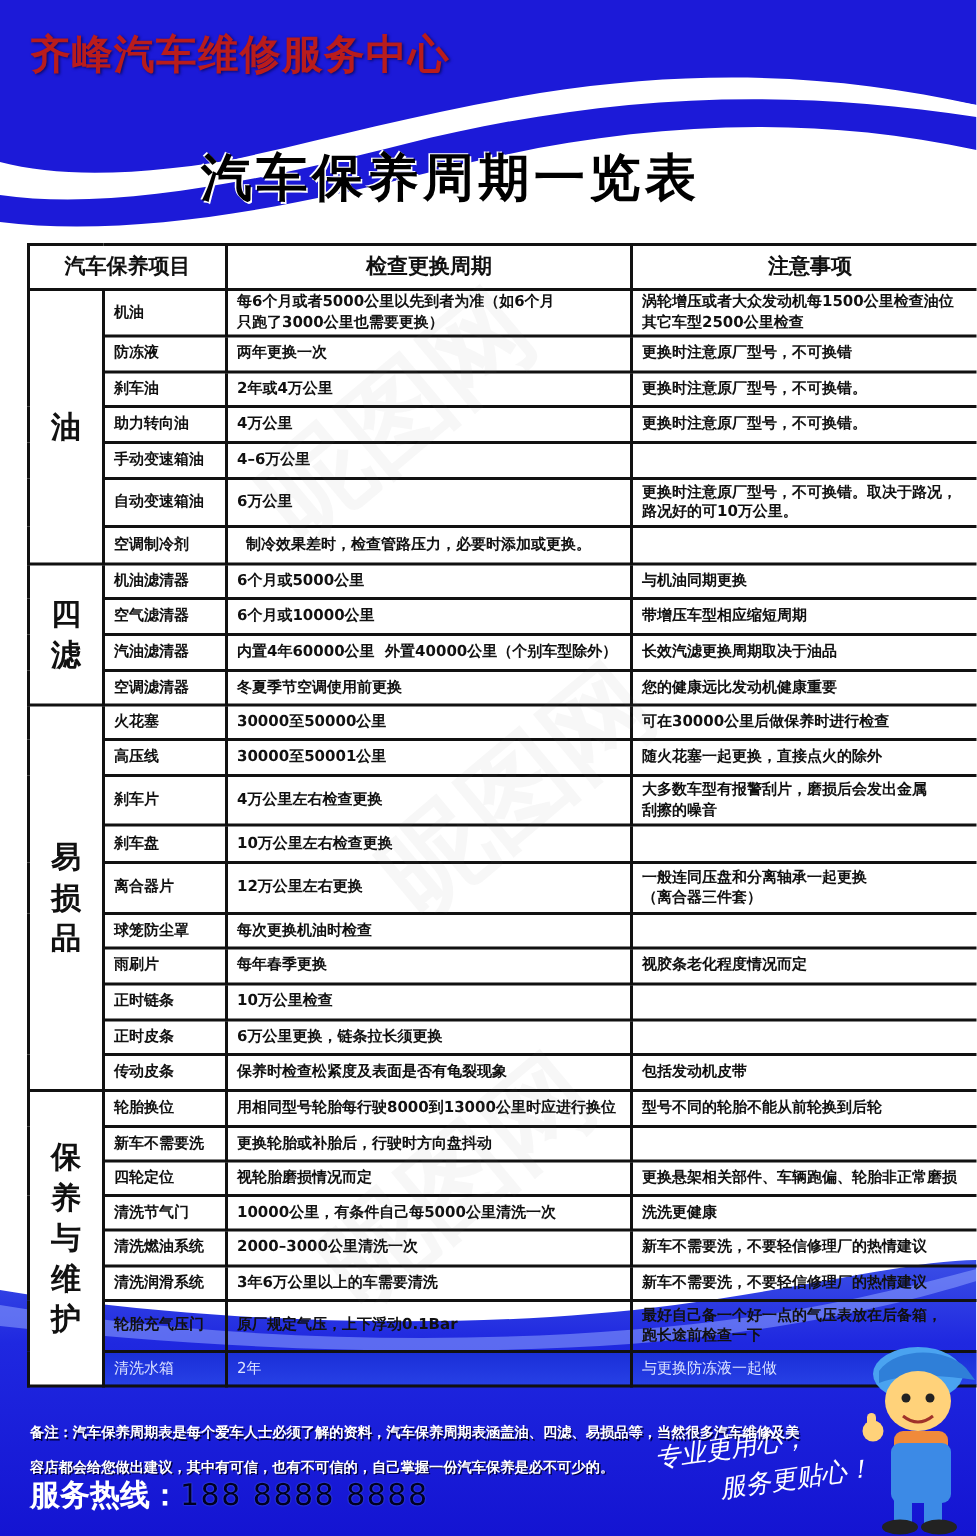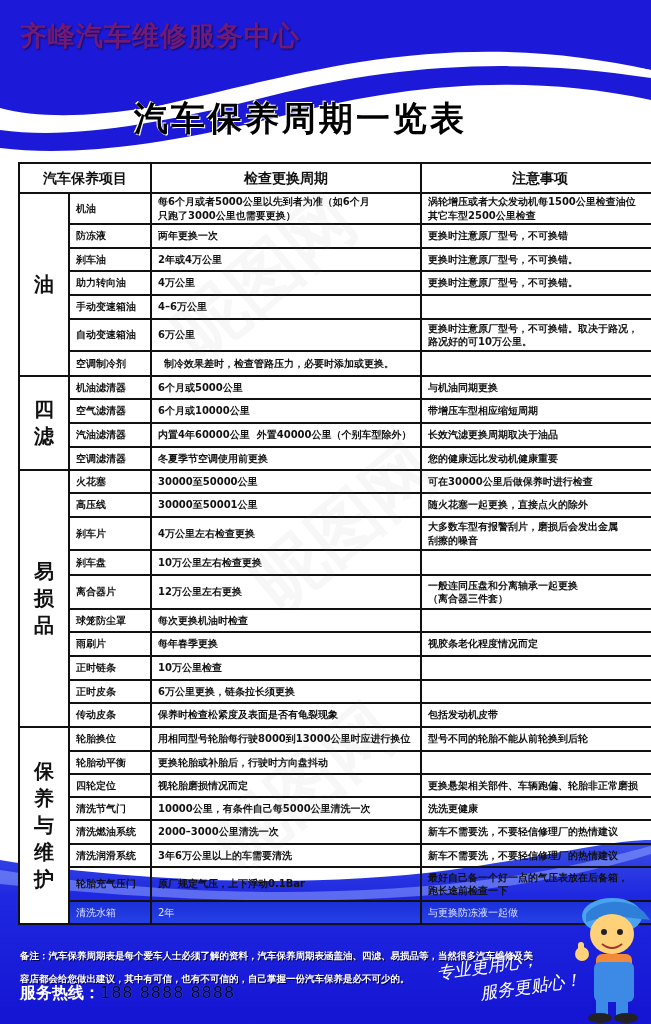--- a/index.html
+++ b/index.html
@@ -7,21 +7,21 @@
   body {
     position: relative;
     background: #ffffff;
     font-family: "DejaVu Sans", "Liberation Sans", sans-serif;
     color: #111;
   }
   .bg-top { position: absolute; left: 0; top: 0; width: 651px; height: 160px; z-index: 0; }
   .bg-bottom { position: absolute; left: 0; top: 840px; width: 651px; height: 184px; z-index: 0; }
   .brand {
     position: absolute; left: 20px; top: 18px; z-index: 2;
-    font-size: 27px; font-weight: bold; color: #701a75; letter-spacing: 1px;
+    font-size: 27px; font-weight: bold; color: #b91c1c; letter-spacing: 1px;
     text-shadow: 1px 1px 2px #0a0a6a;
   }
   .title {
     position: absolute; left: 0; width: 601px; top: 96px; z-index: 2;
     text-align: center; font-size: 34px; font-weight: bold; color: #000;
     letter-spacing: 3px;
     text-shadow: 1px 1px 0 #fff, -1px -1px 0 #fff;
   }
   table.grid {
     position: absolute; left: 18px; top: 162px; z-index: 2;
@@ -43,21 +43,21 @@
     font-size: 70px; color: rgba(120,120,120,0.06); font-weight: bold;
     transform: rotate(-40deg);
   }
   .remark {
     position: absolute; left: 20px; top: 944px; width: 520px; z-index: 2;
     font-size: 9.5px; font-weight: bold; color: #ffffff; line-height: 23px;
     text-shadow: 1px 1px 0 #000040;
   }
   .hotline {
     position: absolute; left: 20px; top: 983px; z-index: 2;
-    font-size: 16px; font-weight: bold; color: #ffffff;
+    font-size: 20px; font-weight: bold; color: #ffffff;
   }
   .hotline .num { color: #000022; font-weight: normal; letter-spacing: 1px; text-shadow: 0 0 1px #5a7cff; }
   .slogan {
     position: absolute; left: 438px; top: 950px; z-index: 2;
     font-family: "DejaVu Serif", serif; font-style: italic; color: #ffffff;
     font-size: 17px; line-height: 26px; transform: rotate(-8deg);
   }
   .slogan .l2 { padding-left: 40px; display: block; }
   .mascot { position: absolute; left: 568px; top: 892px; z-index: 4; width: 83px; height: 132px; }
 </style>
@@ -214,21 +214,21 @@
         <td class="period" style="white-space: pre; font-family: Liberation Serif, serif;">保养时检查松紧度及表面是否有龟裂现象</td>
         <td class="note" style="white-space: pre;">包括发动机皮带</td>
       </tr>
       <tr style="height: 24px;">
         <td class="cat" rowspan="8" style="background: rgb(255, 255, 255);">保<br>养<br>与<br>维<br>护</td>
         <td class="item" style="white-space: pre;">轮胎换位</td>
         <td class="period" style="white-space: pre;">用相同型号轮胎每行驶8000到13000公里时应进行换位</td>
         <td class="note" style="white-space: pre;">型号不同的轮胎不能从前轮换到后轮</td>
       </tr>
       <tr style="height: 23px;">
-        <td class="item" style="white-space: pre;">轮胎动平衡</td>
+        <td class="item" style="white-space: pre;">新车不需要洗</td>
         <td class="period" style="white-space: pre;">更换轮胎或补胎后，行驶时方向盘抖动</td>
         <td class="note" style="white-space: pre;"></td>
       </tr>
       <tr style="height: 23px;">
         <td class="item" style="white-space: pre;">四轮定位</td>
         <td class="period" style="white-space: pre;">视轮胎磨损情况而定</td>
         <td class="note" style="white-space: pre;">更换悬架相关部件、车辆跑偏、轮胎非正常磨损</td>
       </tr>
       <tr style="height: 23px;">
         <td class="item" style="white-space: pre;">清洗节气门</td>

